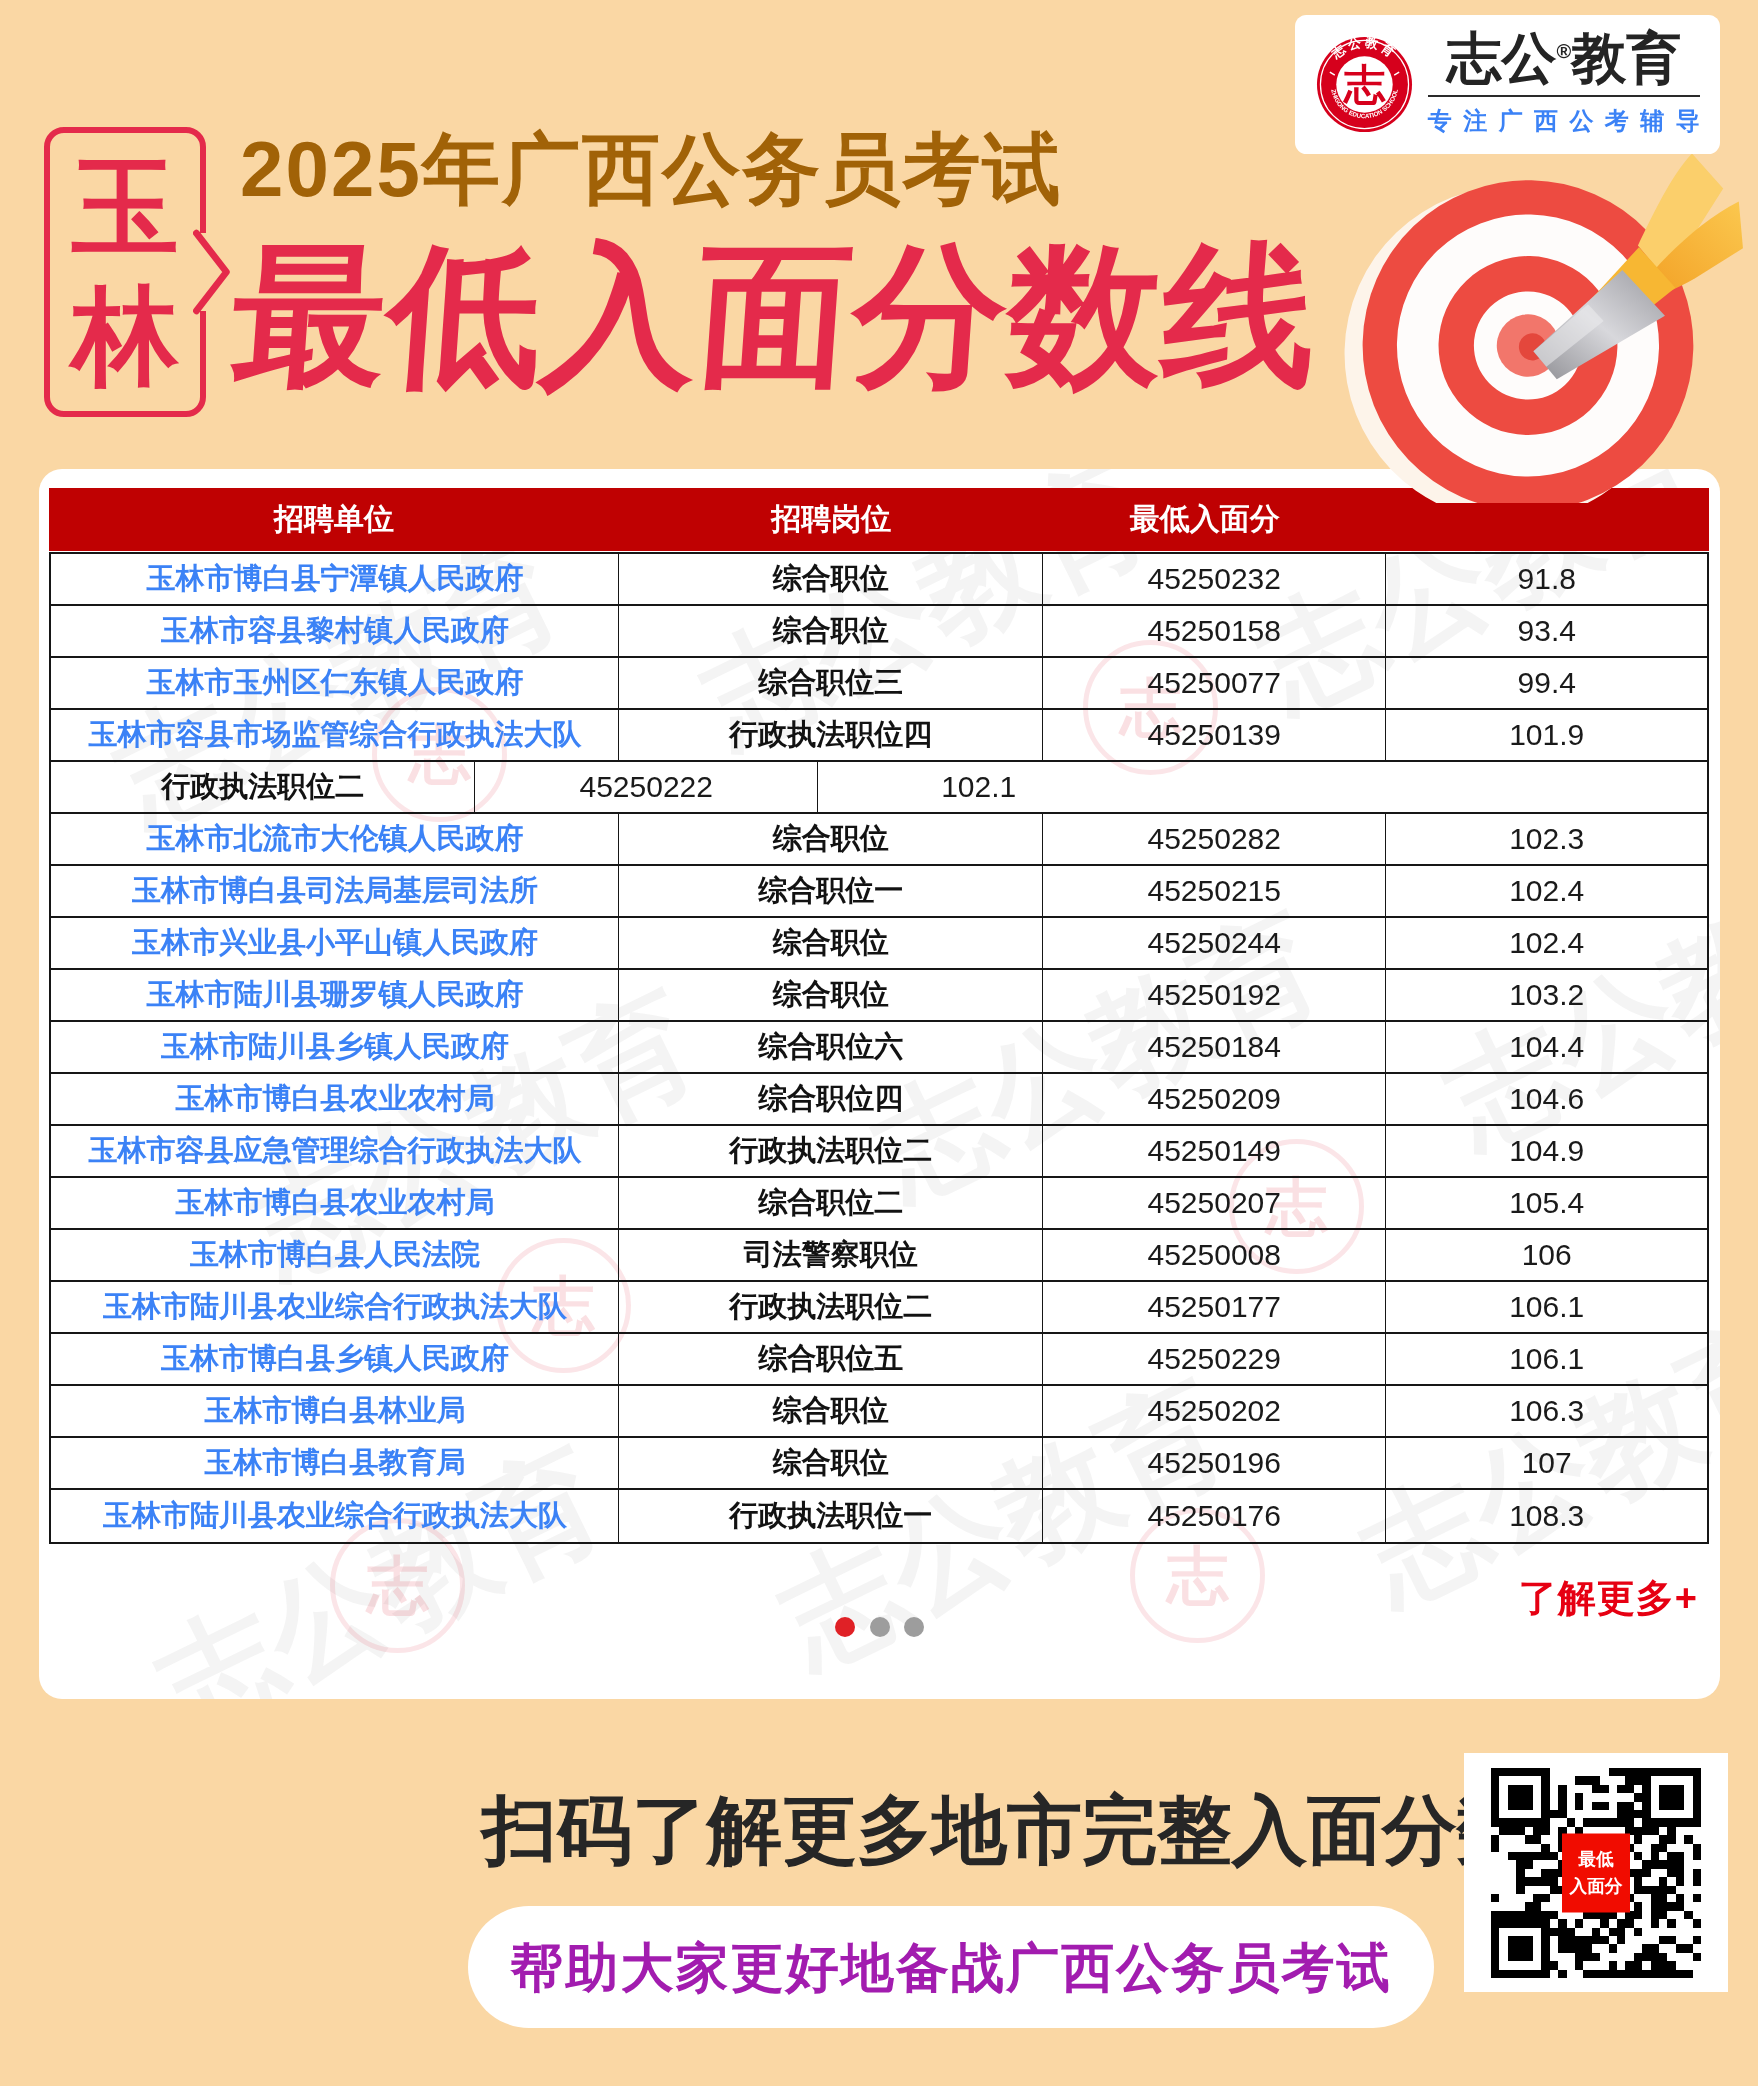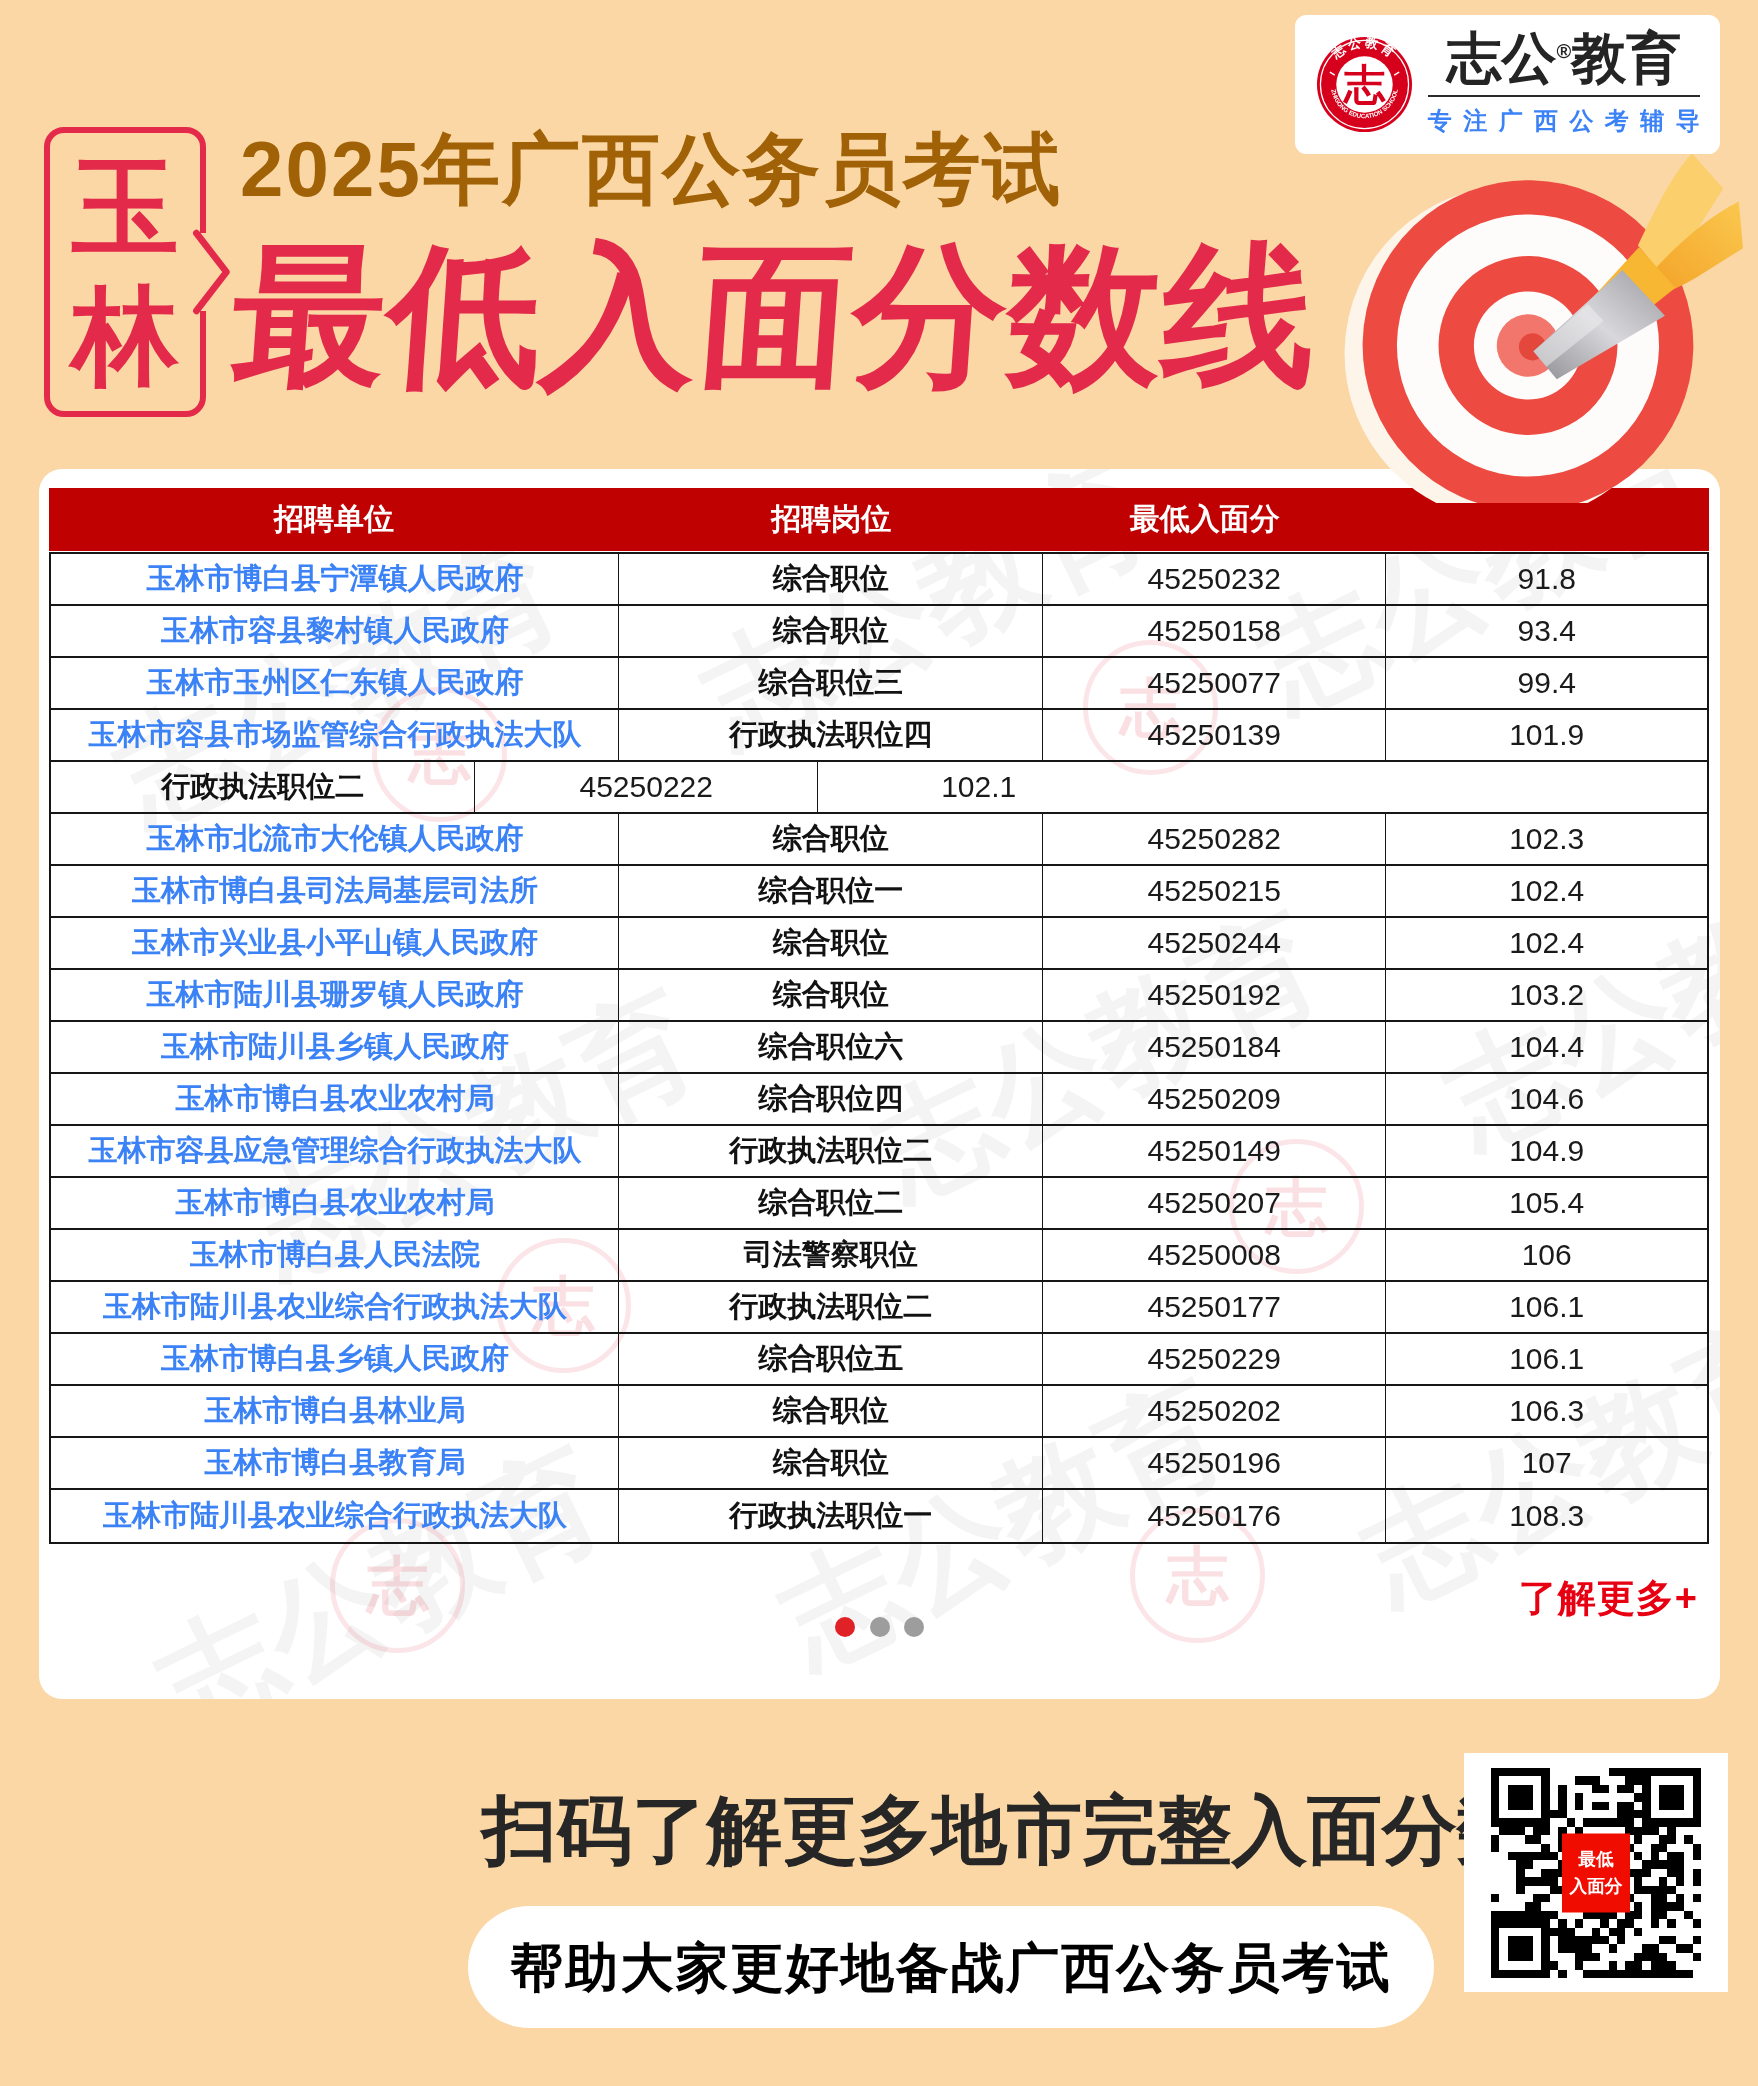--- a/index.html
+++ b/index.html
@@ -67,21 +67,21 @@
   .dot{width:20px;height:20px;border-radius:50%;background:#9D9D9D;}
   .dot.active{background:#E02126;}
   .cta{position:absolute;right:61px;top:1579px;font-size:38px;font-weight:900;color:#E60012;
        z-index:6;letter-spacing:1px;line-height:1;}
 
   
   .footer-headline{position:absolute;left:482px;top:1793px;font-size:75px;font-weight:900;color:#262626;
                    z-index:4;line-height:1;white-space:nowrap;}
   .pill{position:absolute;left:468px;top:1906px;width:966px;height:122px;background:#fff;
         border-radius:62px;display:flex;align-items:center;justify-content:center;z-index:4;}
-  .pill-text{font-size:53px;font-weight:900;color:#000000;letter-spacing:2.1px;line-height:1;}
+  .pill-text{font-size:53px;font-weight:900;color:#a21caf;letter-spacing:2.1px;line-height:1;}
 
   .qr-panel{position:absolute;left:1464px;top:1753px;width:264px;height:239px;background:#fff;z-index:4;
             display:flex;align-items:center;justify-content:center;}
   .qr-box{position:relative;width:210px;height:210px;}
   .qr-box svg{position:absolute;inset:0;}
   .qr-label{position:absolute;left:50%;top:50%;transform:translate(-50%,-50%);background:#F10C00;
             color:#fff;width:68px;height:79px;display:flex;flex-direction:column;align-items:center;
             justify-content:center;font-size:17.7px;font-weight:700;line-height:1.5;z-index:2;}
 </style>
 </head>

